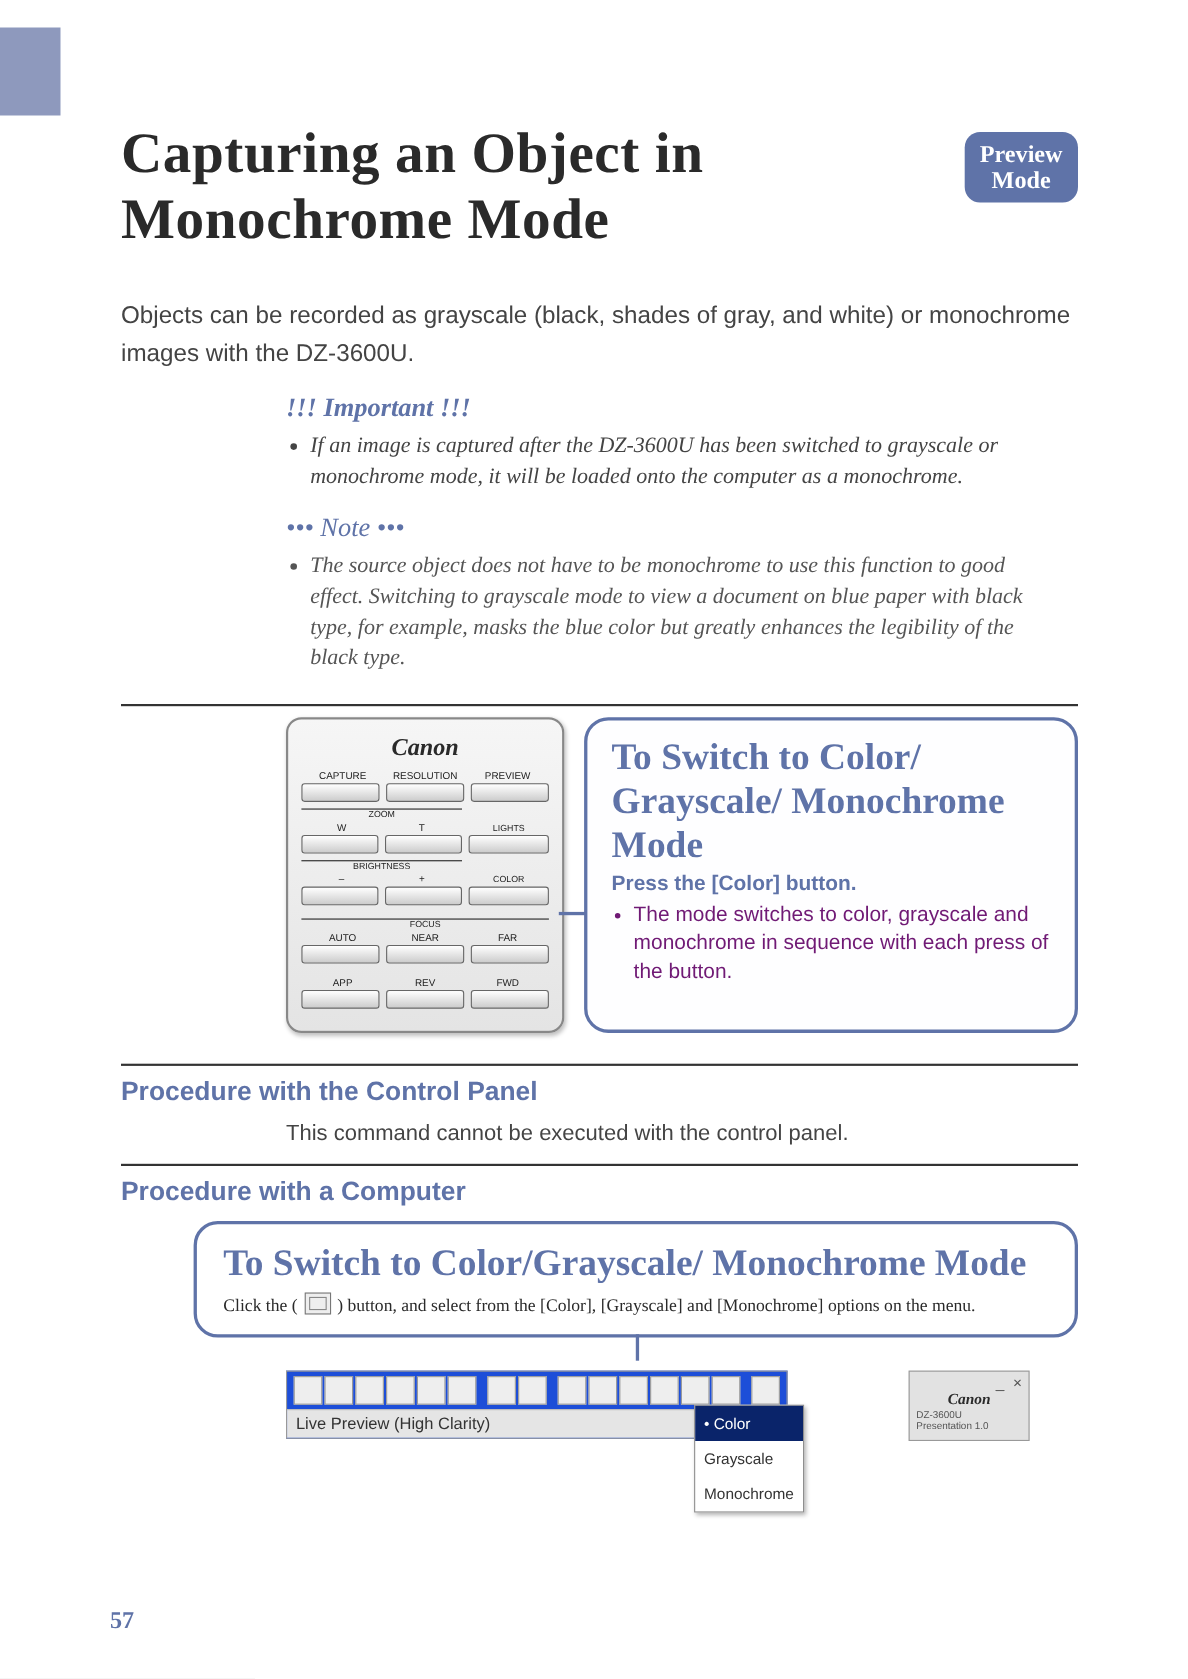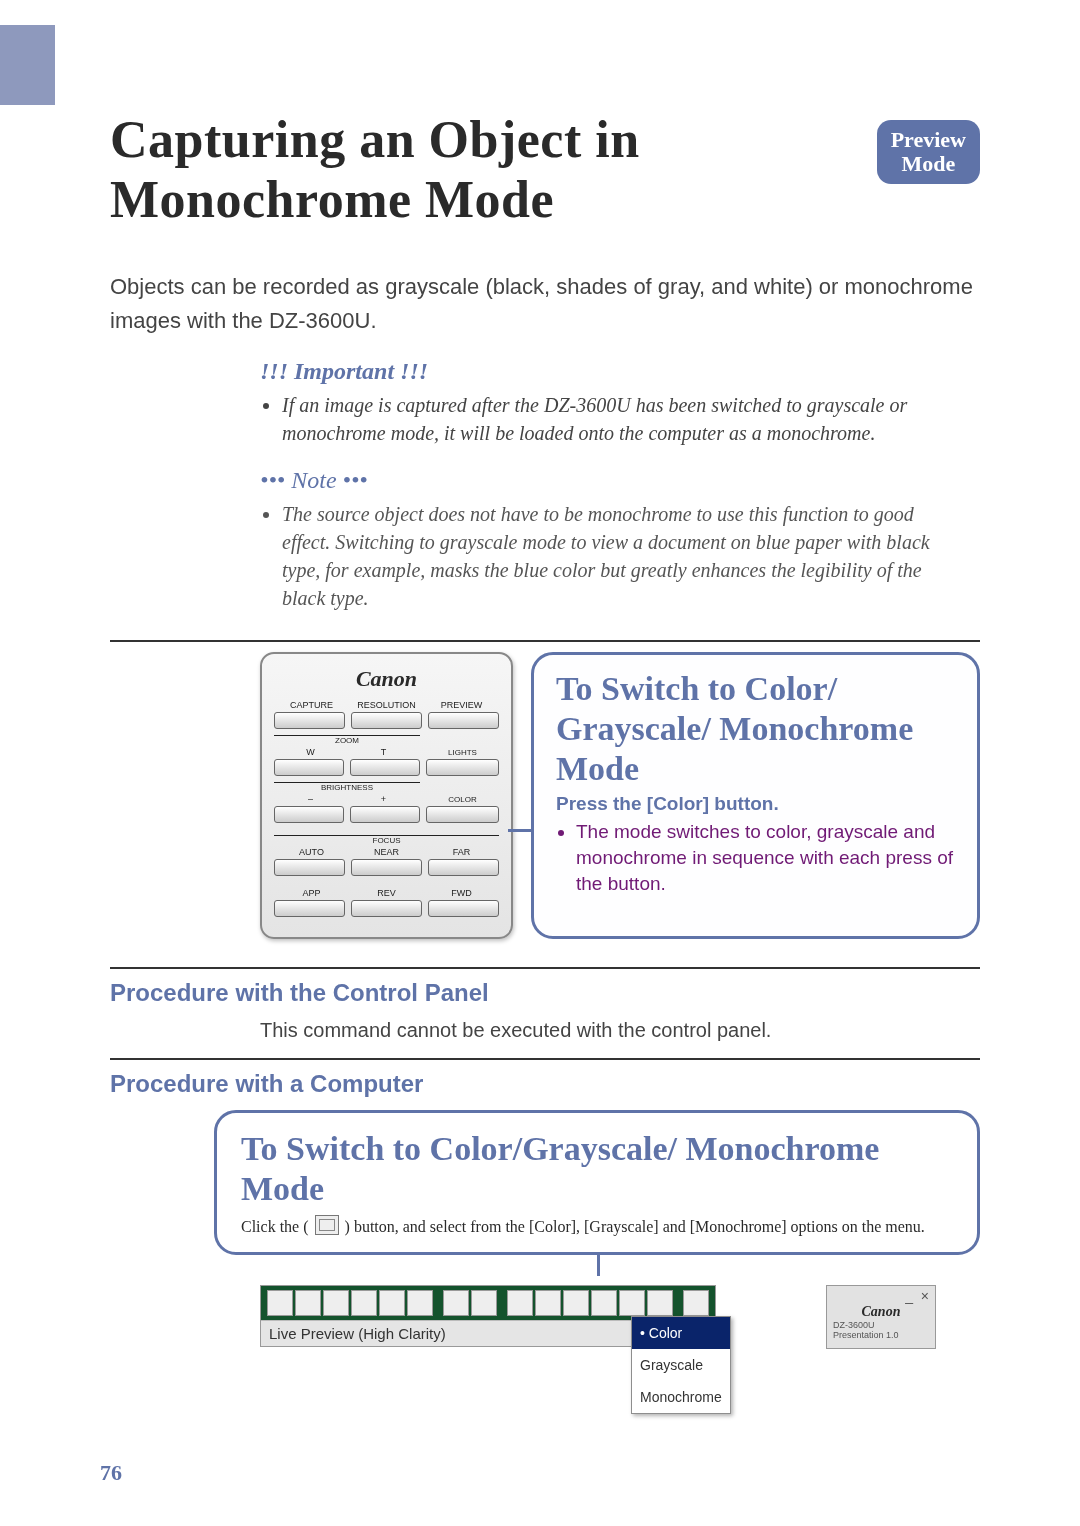--- a/index.html
+++ b/index.html
@@ -205,36 +205,36 @@
     flex:1;
     margin-bottom:2px;
   }
   .rbracket.half { flex:2; }
   .rlabel-side { font-size:8px; color:#222; width:38px; text-align:center; }
   
   .callout-wide {
     border: 3px solid #5f73a8;
     border-radius: 22px;
     padding: 16px 24px;
-    margin-left: 104px;
+    margin-left: 66px;
     position: relative;
   }
   .callout-wide::after {
     content:"";
     position:absolute;
     left:50%;
     bottom:-24px;
     width:3px;
     height:24px;
     background:#5f73a8;
   }
   
   .toolbar-wrap { margin-left:150px; margin-top:30px; display:flex; align-items:flex-start; gap:110px; }
   .toolbar {
-    background:#14532d;
+    background:#1d4ed8;
     border:1px solid #999;
     font-family: Tahoma, Arial, sans-serif;
     font-size:15px;
     position:relative;
   }
   .toolbar .icons { display:flex; padding:4px 6px; gap:2px; }
   .tb-ico {
     width:24px; height:24px;
     border:1px solid #999;
     background:#eee;
@@ -435,14 +435,14 @@
       </div>
     </div>
     <div class="sidepanel">
       <div class="winbtn">_&nbsp;×</div>
       <div class="sp-logo">Canon</div>
       <div class="sp-l2">DZ-3600U</div>
       <div class="sp-l2">Presentation 1.0</div>
     </div>
   </div>
 
-  <div class="page-num">76</div>
+  <div class="page-num">57</div>
 </div>
 
 </body></html>

